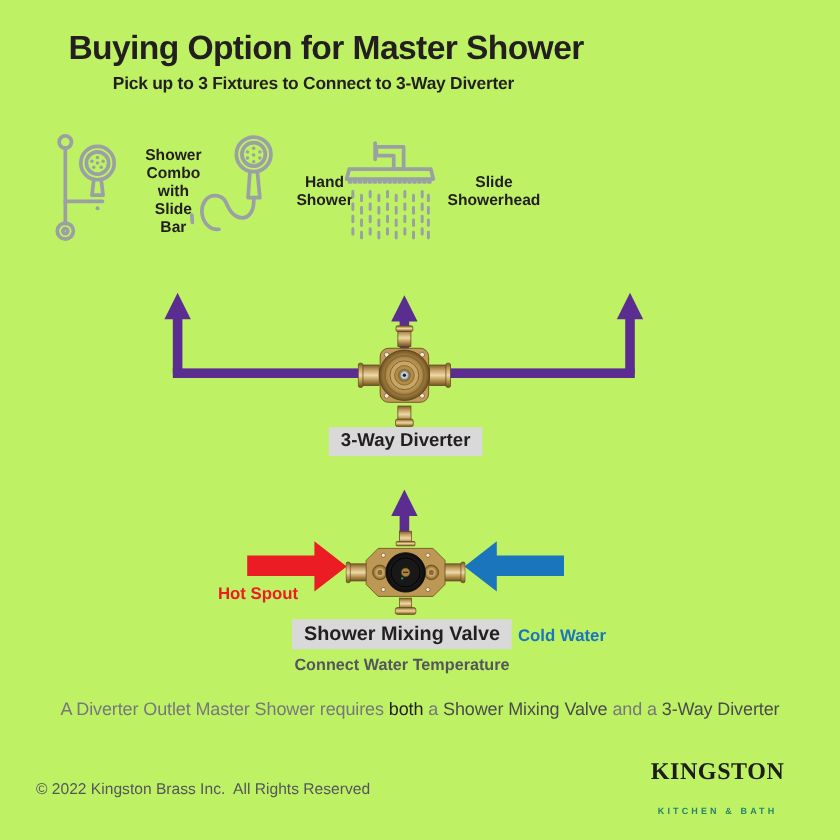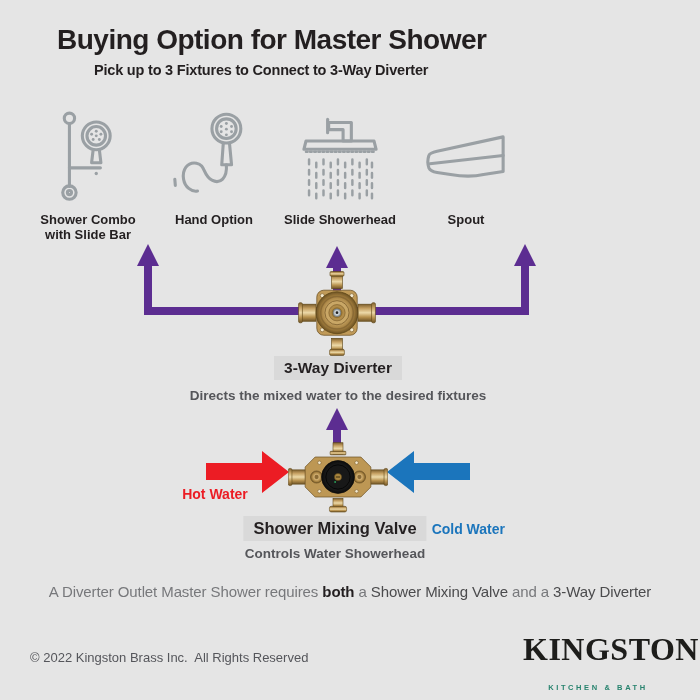--- a/index.html
+++ b/index.html
@@ -1,30 +1,30 @@
 <!DOCTYPE html>
 <html style="--purple: #5c2d91; --hot-red: #ec1c24; --cold-blue: #1b75bc; --label-bg: #d9d9d9; --icon-gray: #9aa0a4; --text-dark: #231f20; --text-gray: #55565a; --brass: #bd9754; --brand-teal: #27836e;"><head>
 <meta charset="utf-8">
 <style>
   * { margin:0; padding:0; box-sizing:border-box; }
   html,body { background:#fff; }
   body { font-family:"Liberation Sans", sans-serif; }
   .stage {
-    position:relative; width:700px; height:700px; background:#e5e5e5;
+    position:relative; width:700px; height:700px; background:#bef264;
     overflow:hidden; color:#231f20;
   }
   .abs { position:absolute; }
 
   
   .title { left:57px; top:24px; font-size:28px; font-weight:bold; letter-spacing:-0.5px; color:var(--text-dark,#231f20); }
   .subtitle { left:58px; top:62px; font-size:14.5px; font-weight:bold; letter-spacing:-0.2px; color:var(--text-dark,#231f20);margin-left:36px; }
 
   
   .fixtures { left:25px; top:106px; width:630px; display:flex; }
-  .fixture { width:126px; display:flex; flex-direction:column; align-items:center; }
+  .fixture { width:126px; display:flex; flex-direction:row; align-items:center; }
   .fx-iconbox { height:100px; width:100%; display:flex; align-items:flex-end; justify-content:center; }
   .fx-icon { display:block; }
   .fx-label {
     margin-top:7px; font-size:13px; font-weight:bold; text-align:center;
     line-height:1.15; color:var(--text-dark,#231f20); max-width:112px;
   }
   .icon-stroke { fill:none; stroke:var(--icon-gray,#9aa0a4); stroke-width:3; stroke-linecap:round; stroke-linejoin:round; }
   .icon-fill { fill:var(--icon-gray,#9aa0a4); stroke:none; }
   .icon-dash { fill:none; stroke:var(--icon-gray,#9aa0a4); stroke-width:2.4; stroke-linecap:round; }
 
@@ -41,27 +41,27 @@
   .div-label { top:356px; left:338px; transform:translateX(-50%); font-size:15.5px; }
   .div-desc  { top:388px; left:338px; transform:translateX(-50%); font-size:13.5px; font-weight:bold; color:var(--text-gray,#55565a); white-space:nowrap; }
   .mix-label { top:516px; left:335px; transform:translateX(-50%); font-size:16.5px; }
   .mix-desc  { top:546px; left:335px; transform:translateX(-50%); font-size:13.5px; font-weight:bold; color:var(--text-gray,#55565a); white-space:nowrap; }
 
   .hot-label  { top:486px; left:170px; width:90px; text-align:center; font-size:14px; font-weight:bold; color:var(--hot-red,#ec1c24); }
   .cold-label { top:497px; left:415px; width:90px; text-align:right; font-size:14px; font-weight:bold; color:var(--cold-blue,#1b75bc);margin-top:24px; }
 
   
   .note { top:583px; left:0; width:700px; text-align:center; font-size:15px; letter-spacing:-0.1px; color:#77787b; }
-  .note .em { font-weight:bold; color:var(--text-dark,#231f20); }
+  .note .em { font-weight:normal; color:var(--text-dark,#231f20); }
   .note .hl { color:#4b4b4d; }
 
   
   .copyright { left:30px; top:650px; font-size:13px; color:#55565b; white-space:pre;text-align:right; }
   .brand { top:633px; right:27px; width:150px; text-align:center; }
-  .brand-name { font-family:"Liberation Serif", serif; font-weight:bold; font-size:32px; letter-spacing:0.5px; color:#1d1d1b; line-height:1; }
+  .brand-name { font-family:"Liberation Serif", serif; font-weight:bold; font-size:20px; letter-spacing:0.5px; color:#1d1d1b; line-height:1; }
   .brand-tagline { margin-top:18px; font-size:7.5px; font-weight:bold; letter-spacing:2.6px; color:var(--brand-teal,#27836e); }
 </style>
 </head>
 <body>
 
 <div class="stage">
 
   <div class="abs title">Buying Option for Master Shower</div>
   <div class="abs subtitle">Pick up to 3 Fixtures to Connect to 3-Way Diverter</div>
 
@@ -100,21 +100,21 @@
           <circle class="icon-fill" cx="62" cy="18" r="1.4"></circle>
           <circle class="icon-fill" cx="52" cy="23" r="1.4"></circle>
           <circle class="icon-fill" cx="62" cy="23" r="1.4"></circle>
           <circle class="icon-fill" cx="57" cy="26" r="1.4"></circle>
           <circle class="icon-fill" cx="57" cy="20.5" r="1.4"></circle>
           <path class="icon-stroke" d="M54,34 L52.5,55 L62,55 L60,34" stroke-width="2.6"></path>
           <path class="icon-stroke" d="M57,55 C58,68 51,74 43,70 C34,65.5 37,55 28,53.5 C19,52 14,60 15.5,69 C16.8,76.5 23,81.5 29,80.5"></path>
           <line class="icon-stroke" x1="7" y1="69" x2="7.5" y2="75"></line>
         </svg>
       </div>
-      <div class="fx-label">Hand Option</div>
+      <div class="fx-label">Hand Shower</div>
     </div>
 
 
     <div class="fixture">
       <div class="fx-iconbox">
         <svg class="fx-icon" width="96" height="98" viewBox="0 0 90 95">
           <path class="icon-stroke" d="M34,14 L56,14 L56,32 L48,32 L48,21 L34,21 Z" stroke-width="2.6"></path>
           <line class="icon-stroke" x1="33" y1="11" x2="33" y2="24" stroke-width="2.6"></line>
           <path class="icon-stroke" d="M10,40 L80,40 L78,32 L12,32 Z" stroke-width="2.6"></path>
           <line class="icon-dash" x1="12" y1="42.5" x2="78" y2="42.5" stroke-dasharray="1.6 2.4" stroke-width="2"></line>
@@ -128,29 +128,20 @@
             <line class="icon-dash" x1="57" y1="50" x2="57" y2="88"></line>
             <line class="icon-dash" x1="64" y1="53" x2="64" y2="88"></line>
             <line class="icon-dash" x1="71" y1="50" x2="71" y2="88"></line>
             <line class="icon-dash" x1="76" y1="53" x2="76" y2="88"></line>
           </g>
         </svg>
       </div>
       <div class="fx-label">Slide Showerhead</div>
     </div>
 
-    <div class="fixture">
-      <div class="fx-iconbox">
-        <svg class="fx-icon" width="96" height="98" viewBox="0 0 90 95">
-          <path class="icon-stroke" d="M9,46 Q7,52 9,58 Q10.5,61.5 17,62.5 L30,64.5 Q48,67.5 62,64.5 L81,61.5 L81,28 L17,42 Q10,43.5 9,46 Z"></path>
-          <path class="icon-stroke" d="M10,54 L81,46" stroke-width="2.4"></path>
-        </svg>
-      </div>
-      <div class="fx-label">Spout</div>
-    </div>
 
   </div>
 
   <svg class="abs" style="left:0;top:0;" width="700" height="700" viewBox="0 0 700 700">
     <rect class="arrow-purple" x="144" y="307" width="385" height="8"></rect>
     <rect class="arrow-purple" x="144" y="258" width="8" height="53"></rect>
     <rect class="arrow-purple" x="521" y="258" width="8" height="53"></rect>
     <rect class="arrow-purple" x="333" y="262" width="8" height="50"></rect>
     <polygon class="arrow-purple" points="148,244 137,266 159,266"></polygon>
     <polygon class="arrow-purple" points="337,246 326,268 348,268"></polygon>
@@ -203,29 +194,28 @@
     <circle cx="50" cy="55" r="27" fill="url(#br)" stroke="#5f4716" stroke-width="1"></circle>
     <circle cx="50" cy="55" r="21" fill="none" stroke="#8a6a35" stroke-width="2"></circle>
     <circle cx="50" cy="55" r="15.5" fill="#c9a766" stroke="#7a5c2c" stroke-width="1"></circle>
     <circle cx="50" cy="55" r="10.5" fill="#b18c49" stroke="#7a5c2c" stroke-width="0.8"></circle>
     <circle cx="50" cy="55" r="7" fill="#93702f"></circle>
     <circle cx="50" cy="55" r="5" fill="url(#silver)" stroke="#6e767c" stroke-width="0.8"></circle>
     <circle cx="50" cy="55" r="1.8" fill="#222222"></circle>
   </svg>
 
   <div class="abs chip div-label">3-Way Diverter</div>
-  <div class="abs div-desc">Directs the mixed water to the desired fixtures</div>
 
   <svg class="abs" style="left:205px;top:450px;" width="86" height="44" viewBox="0 0 86 44">
     <polygon class="arrow-hot" points="1,13 57,13 57,1 84,22 57,43 57,30 1,30"></polygon>
   </svg>
   <svg class="abs" style="left:385px;top:450px;" width="86" height="44" viewBox="0 0 86 44">
     <polygon class="arrow-cold" points="85,13 29,13 29,1 2,22 29,43 29,30 85,30"></polygon>
   </svg>
-  <div class="abs hot-label">Hot Water</div>
+  <div class="abs hot-label">Hot Spout</div>
   <div class="abs cold-label">Cold Water</div>
 
   <svg class="abs" style="left:288px;top:441px;" width="100" height="72" viewBox="0 0 140 100">
     <rect x="63" y="2" width="14" height="16" fill="url(#bv)" stroke="#5f4716" stroke-width="0.8"></rect>
     <rect x="59" y="14" width="22" height="5" rx="1" fill="url(#bv)" stroke="#5f4716" stroke-width="0.8"></rect>
     <rect x="63" y="80" width="14" height="13" fill="url(#bv)" stroke="#5f4716" stroke-width="0.8"></rect>
     <rect x="58" y="91" width="24" height="8" rx="2.5" fill="url(#bv)" stroke="#5f4716" stroke-width="0.8"></rect>
     <rect x="2" y="40" width="23" height="20" fill="url(#bv)" stroke="#5f4716" stroke-width="0.8"></rect>
     <rect x="0.5" y="38" width="5" height="24" rx="2" fill="url(#bv)" stroke="#5f4716" stroke-width="0.8"></rect>
     <rect x="115" y="40" width="23" height="20" fill="url(#bv)" stroke="#5f4716" stroke-width="0.8"></rect>
@@ -240,21 +230,21 @@
     <circle cx="100" cy="50" r="8.5" fill="url(#br)" stroke="#6d5224" stroke-width="1"></circle>
     <circle cx="100" cy="50" r="3" fill="#8a6a35"></circle>
     <circle cx="70" cy="50" r="23" fill="url(#darkcap)" stroke="#0a0a0a" stroke-width="1"></circle>
     <circle cx="70" cy="50" r="17" fill="#181818" stroke="#000000" stroke-width="1"></circle>
     <circle cx="66" cy="57" r="1.3" fill="#2aa05a"></circle>
     <circle cx="70" cy="50" r="5" fill="#a8853f" stroke="#5f4716" stroke-width="0.8"></circle>
     <line x1="67" y1="50" x2="73" y2="50" stroke="#3a2c10" stroke-width="1.4"></line>
   </svg>
 
   <div class="abs chip mix-label">Shower Mixing Valve</div>
-  <div class="abs mix-desc">Controls Water Showerhead</div>
+  <div class="abs mix-desc">Connect Water Temperature</div>
 
   <div class="abs note">
     <span>A Diverter Outlet Master Shower requires</span>
     <span class="em">both</span>
     <span>a</span>
     <span class="hl">Shower Mixing Valve</span>
     <span>and a</span>
     <span class="hl">3-Way Diverter</span>
   </div>
 

